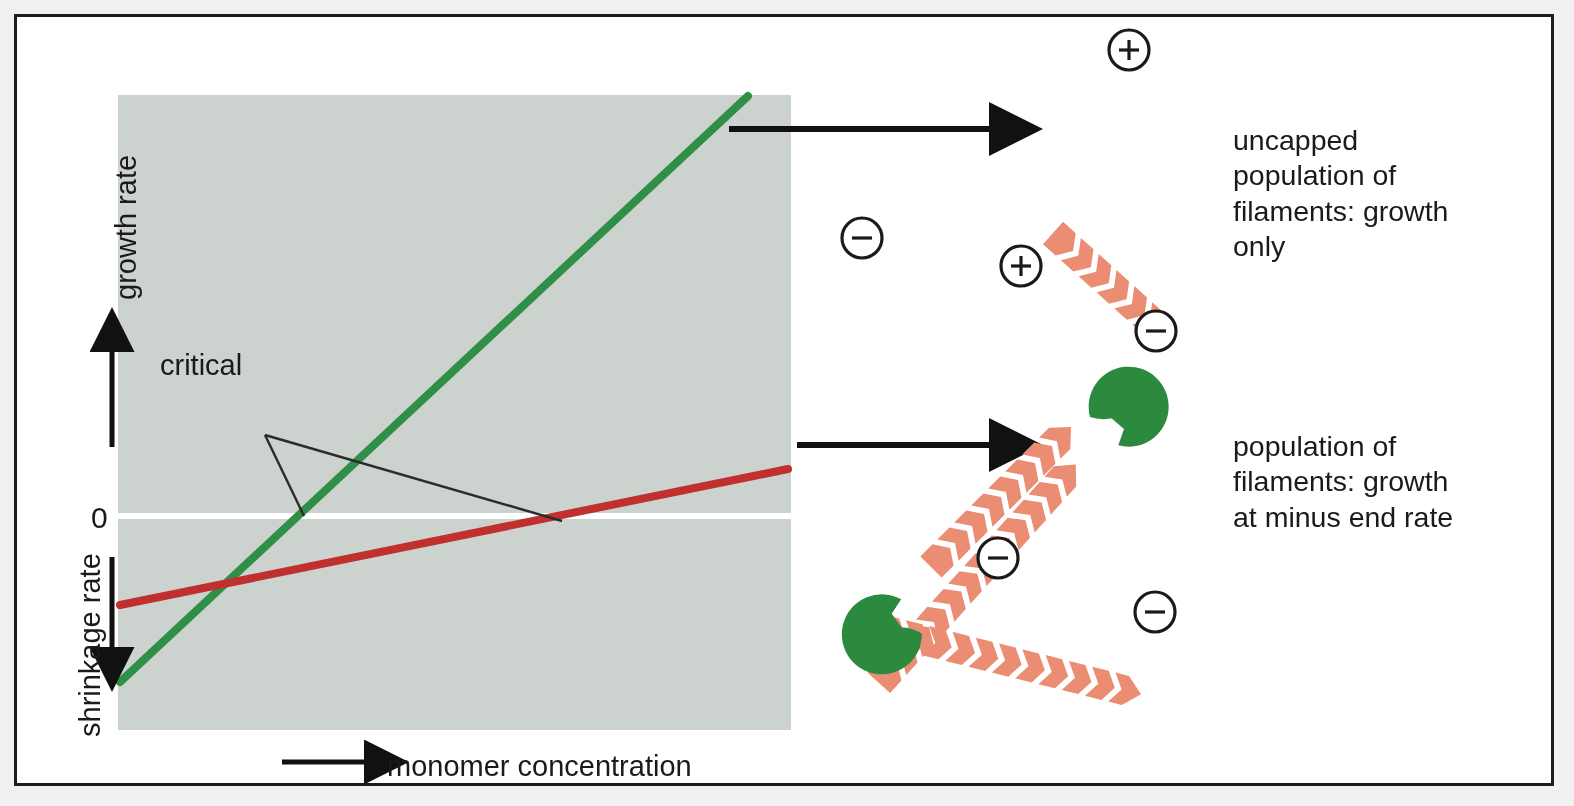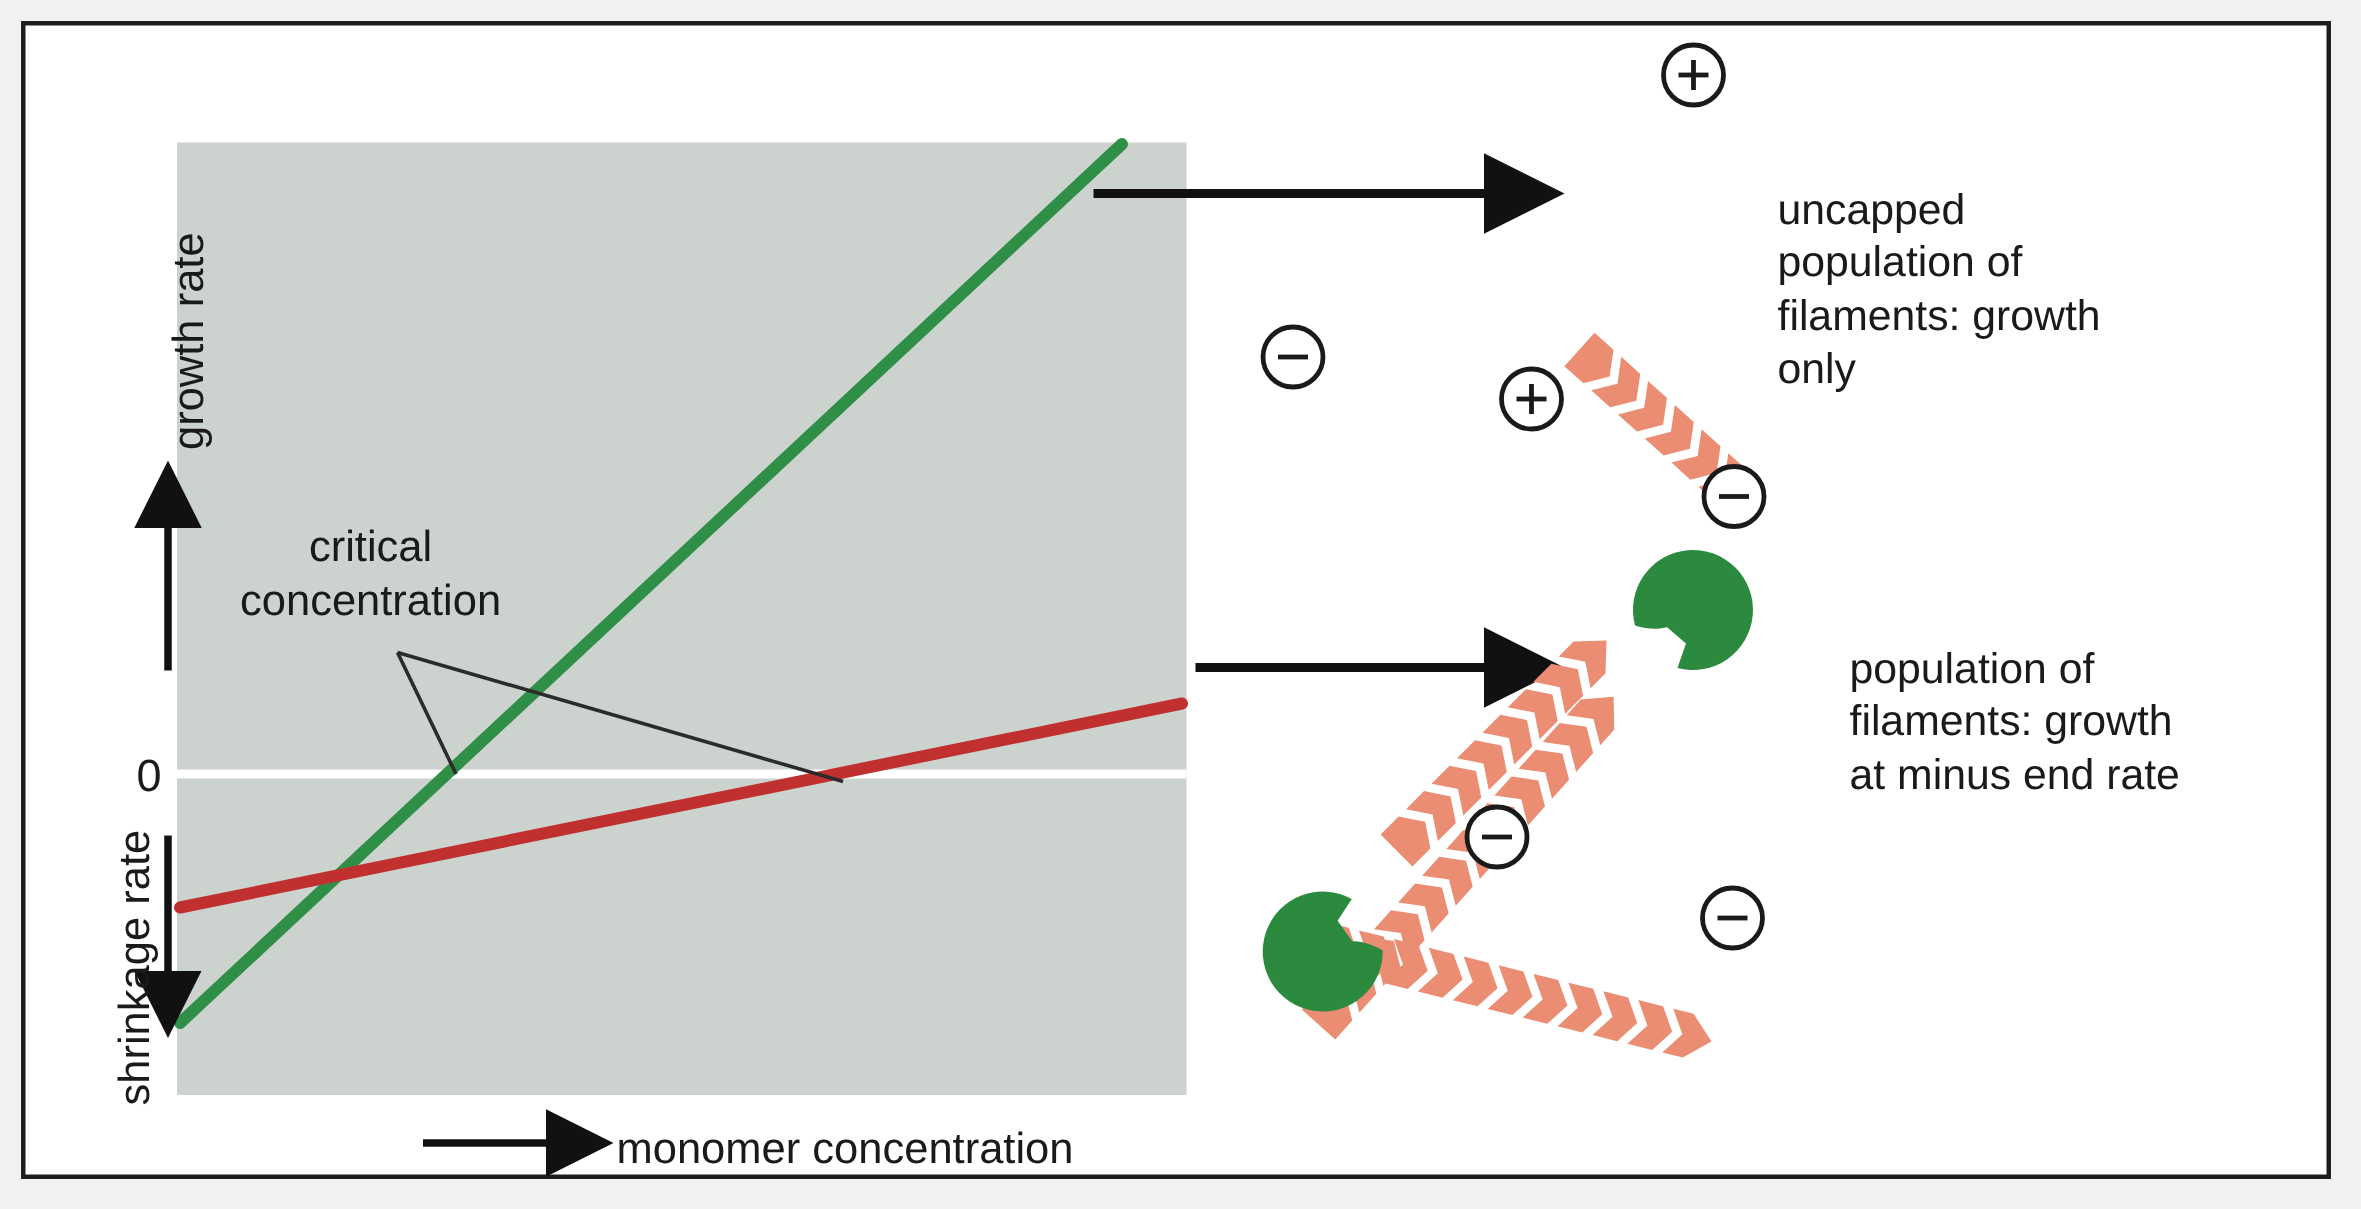--- a/index.html
+++ b/index.html
@@ -28,32 +28,32 @@
   #growth-rate-label{
     transform:rotate(-90deg);transform-origin:0 0;
     left:92px;top:283px;
   }
   #shrinkage-rate-label{
     transform:rotate(-90deg);transform-origin:0 0;
     left:56px;top:720px;text-align:left;
   }
   #shrinkage-rate-label span{display:block;}
   #zero-label{left:74px;top:483px;font-size:30px;}
-  #x-axis-label{left:394px;top:732px;font-size:29px;}
+  #x-axis-label{left:370px;top:732px;font-size:29px;}
   #critical-label{
     left:143px;top:330px;font-size:29px;line-height:1.25;
   }
   #critical-label span{display:block;text-align:center;}
 
   
   .caption{
     position:absolute;font-family:"Liberation Sans", sans-serif;
     font-size:28.5px;line-height:1.24;color:#1a1a1a;width:312px;
   }
-  #caption-uncapped{left:1168px;top:106px;}
+  #caption-uncapped{left:1216px;top:106px;}
   #caption-capped{left:1216px;top:412px;}
   .caption span{display:block;}
 </style>
 </head>
 <body>
 
 <div id="figure-frame">
   <div class="stage">
 
     <svg class="layer" viewBox="0 0 1534 766">
@@ -198,21 +198,20 @@
     <div class="axis-text" id="shrinkage-rate-label">
       <span>shrinkage rate</span>
     </div>
 
     <div class="axis-text" id="zero-label">0</div>
 
     <div class="axis-text" id="x-axis-label">monomer concentration</div>
 
     <div class="axis-text" id="critical-label">
       <span>critical</span>
-      <span>concentration</span>
     </div>
 
     <div class="caption" id="caption-uncapped">
       <span>uncapped</span>
       <span>population of</span>
       <span>filaments: growth</span>
       <span>only</span>
     </div>
 
     <div class="caption" id="caption-capped">

